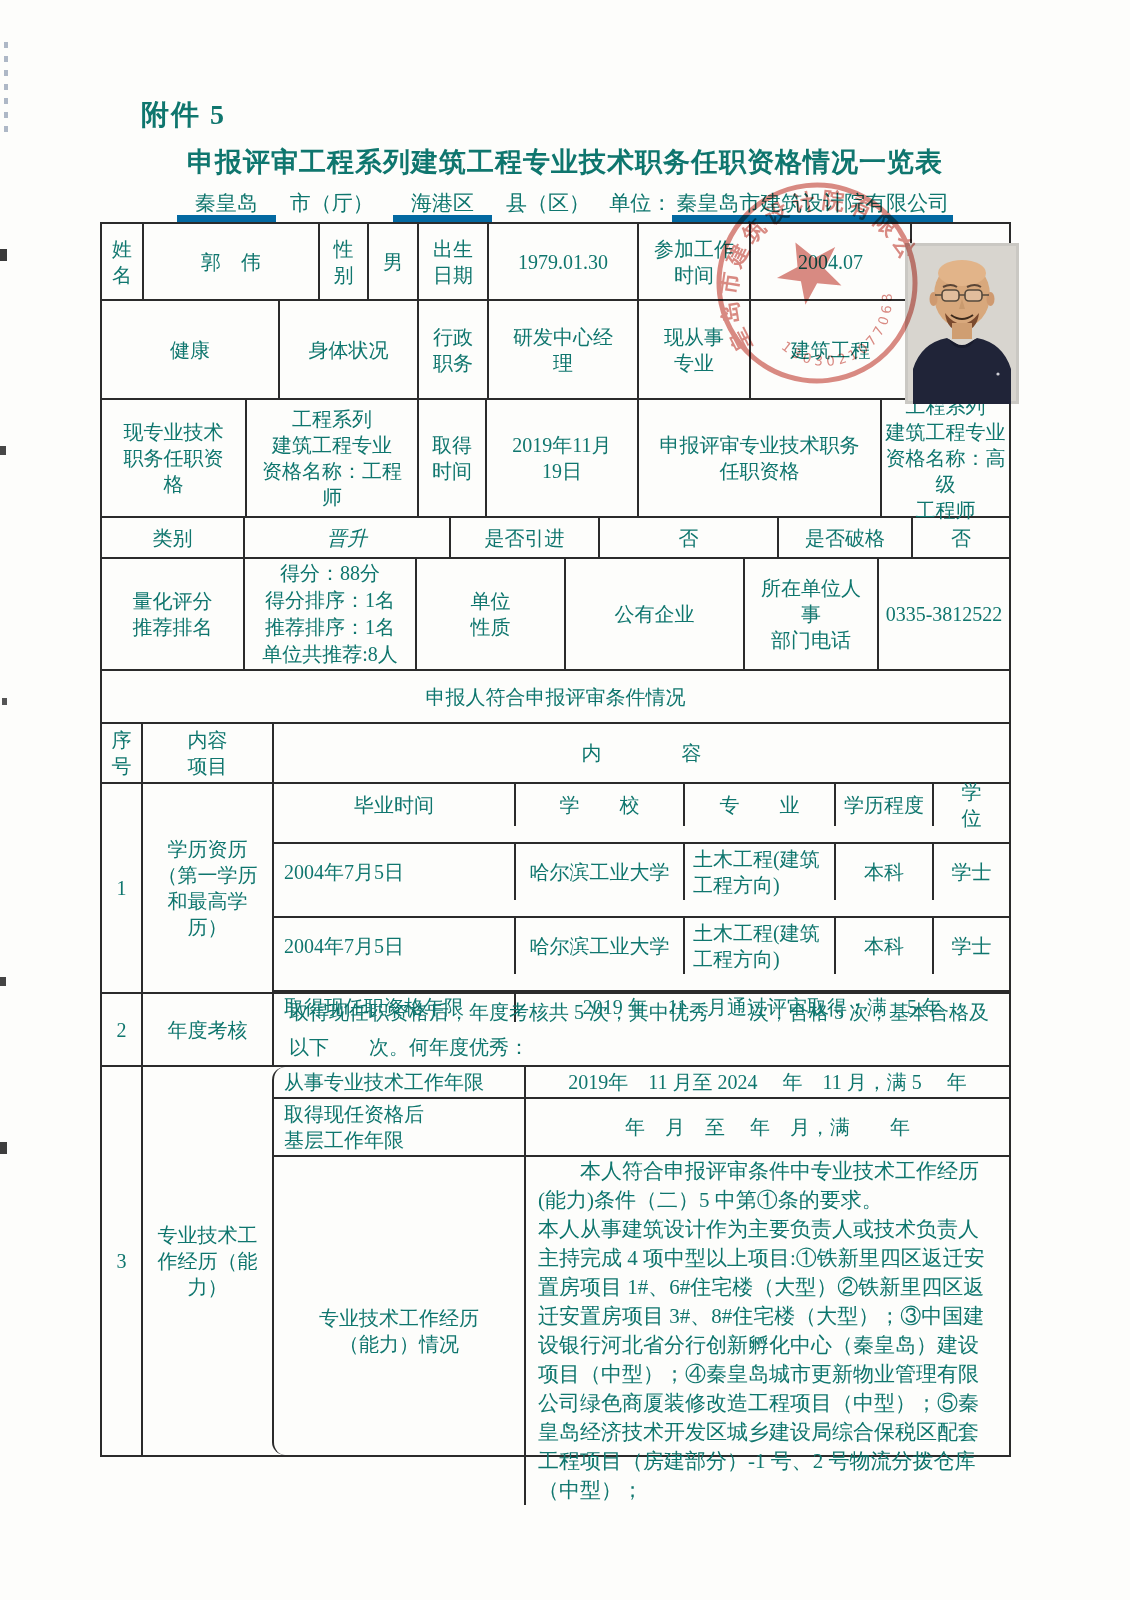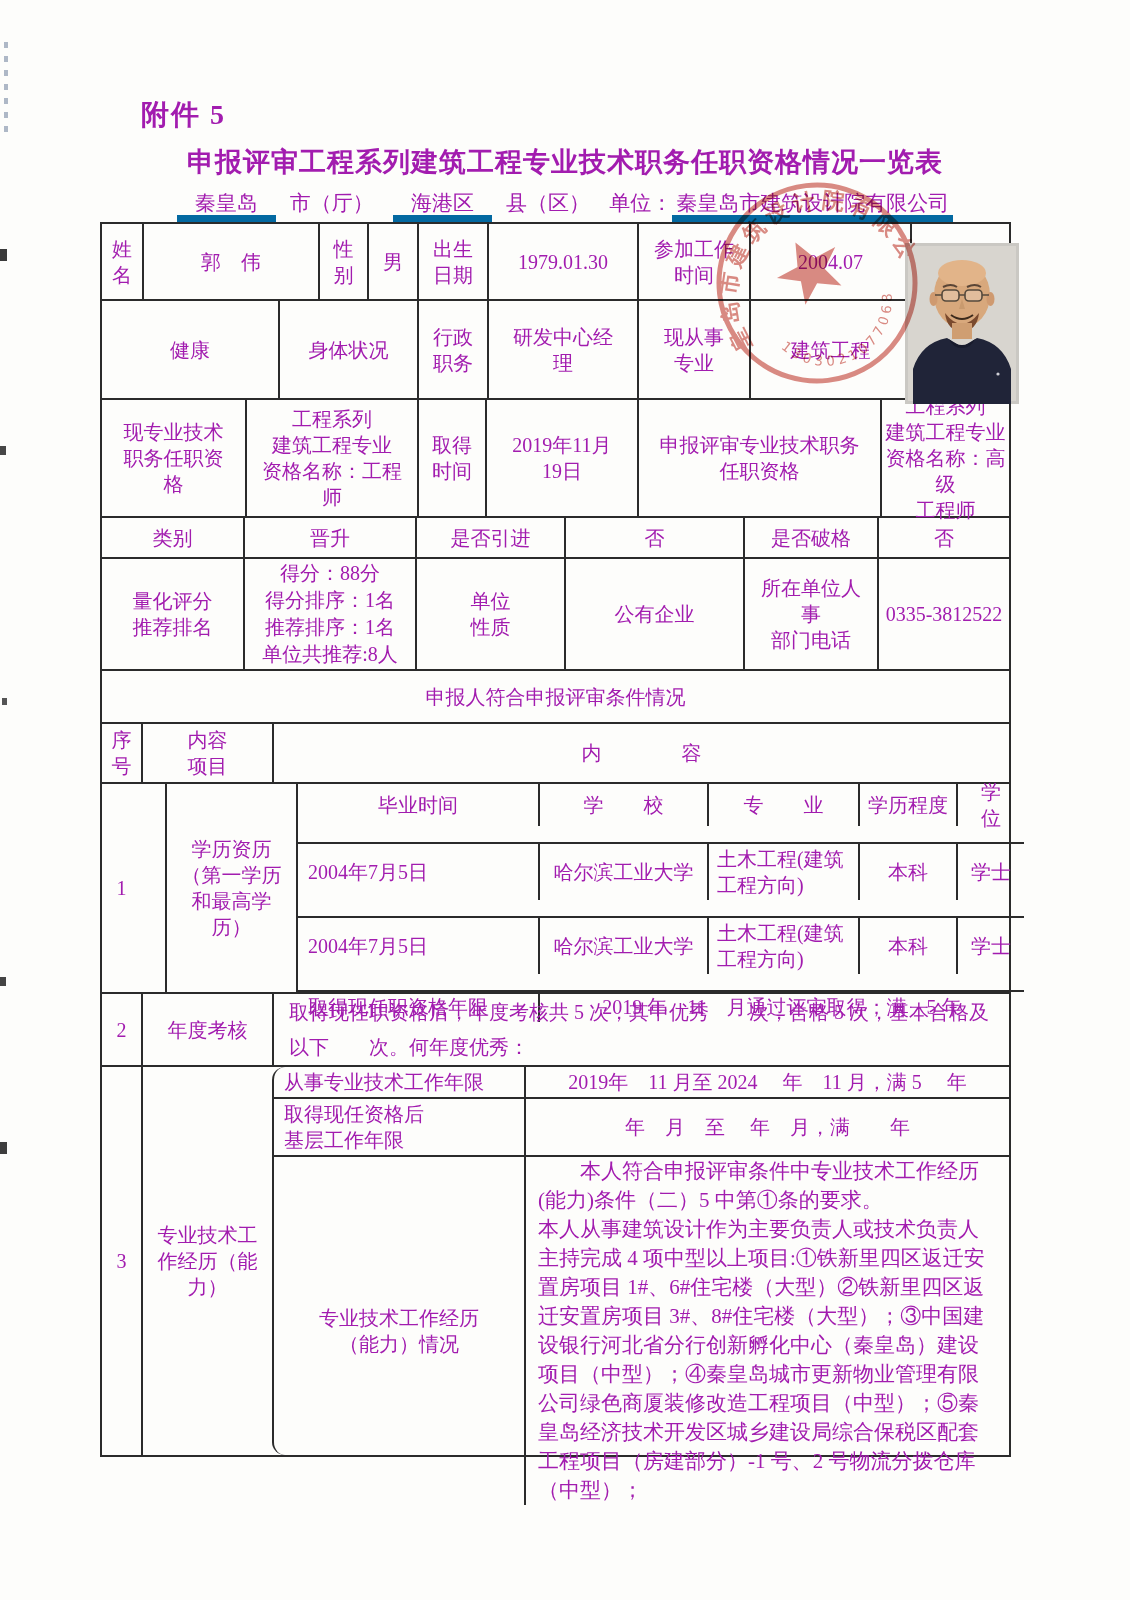--- a/index.html
+++ b/index.html
@@ -1,18 +1,18 @@
 <!DOCTYPE html>
 <html><head>
 <meta charset="utf-8">
 <style>
   html,body{margin:0;padding:0;}
   body{background:#ffffff;}
   .page{position:relative;width:1130px;height:1600px;background:#fdfdfb;overflow:hidden;
-        font-family:"Liberation Serif","DejaVu Serif",serif;color:#a21caf;}
+        font-family:"Liberation Serif","DejaVu Serif",serif;color:#0f766e;}
   .attachment{position:absolute;left:141px;top:96px;font-size:28px;font-weight:600;letter-spacing:2px;}
   .main-title{position:absolute;left:0;top:144px;width:100%;text-align:center;font-size:27px;font-weight:700;letter-spacing:1px;}
   .head-line{position:absolute;left:0;top:189px;width:100%;text-align:center;font-size:21px;}
   .head-line .u{border-bottom:8px solid #0369a1;padding:0 18px;}
   .head-line .g{display:inline-block;width:14px;}
 
   .tbl{position:absolute;left:100px;top:222px;width:911px;border:2px solid #2b2b2b;box-sizing:border-box;background:transparent;}
   .tr{display:flex;box-sizing:border-box;}
   .tr + .tr{border-top:2px solid #2b2b2b;}
   .c{box-sizing:border-box;display:flex;flex-direction:column;align-items:center;justify-content:center;
@@ -105,21 +105,21 @@
       <div class="c pre" style="width:243px;">申报评审专业技术职务
 任职资格</div>
       <div class="c pre grow">工程系列
 建筑工程专业
 资格名称：高级
 工程师</div>
     </div>
 
     <div class="tr" style="height:41px;">
       <div class="c" style="width:141px;">类别</div>
-      <div class="c" style="width:172px;">晋升</div>
+      <div class="c" style="width:206px;font-style:italic;">晋升</div>
       <div class="c" style="width:149px;">是否引进</div>
       <div class="c" style="width:179px;">否</div>
       <div class="c" style="width:134px;">是否破格</div>
       <div class="c grow">否</div>
     </div>
 
     <div class="tr" style="height:112px;">
       <div class="c pre" style="width:141px;">量化评分
 推荐排名</div>
       <div class="c pre score-cell" style="width:172px;">得分：88分
@@ -142,21 +142,21 @@
     <div class="tr" style="height:60px;">
       <div class="c pre" style="width:39px;">序
 号</div>
       <div class="c pre" style="width:131px;">内容
 项目</div>
       <div class="c grow">内　　　　容</div>
     </div>
 
     <div class="tr" style="height:210px;">
       <div class="c" style="width:39px;">1</div>
-      <div class="c pre" style="width:131px;margin-left:24px;">学历资历
+      <div class="c pre" style="width:131px;">学历资历
 （第一学历
 和最高学
 历）</div>
       <div class="subcol" style="border-left:2px solid #2b2b2b;gap:16px;">
         <div class="sub" style="height:42px;">
           <div class="c" style="width:240px;">毕业时间</div>
           <div class="c" style="width:169px;">学　　校</div>
           <div class="c" style="width:151px;">专　　业</div>
           <div class="c" style="width:98px;">学历程度</div>
           <div class="c grow">学　　位</div>

